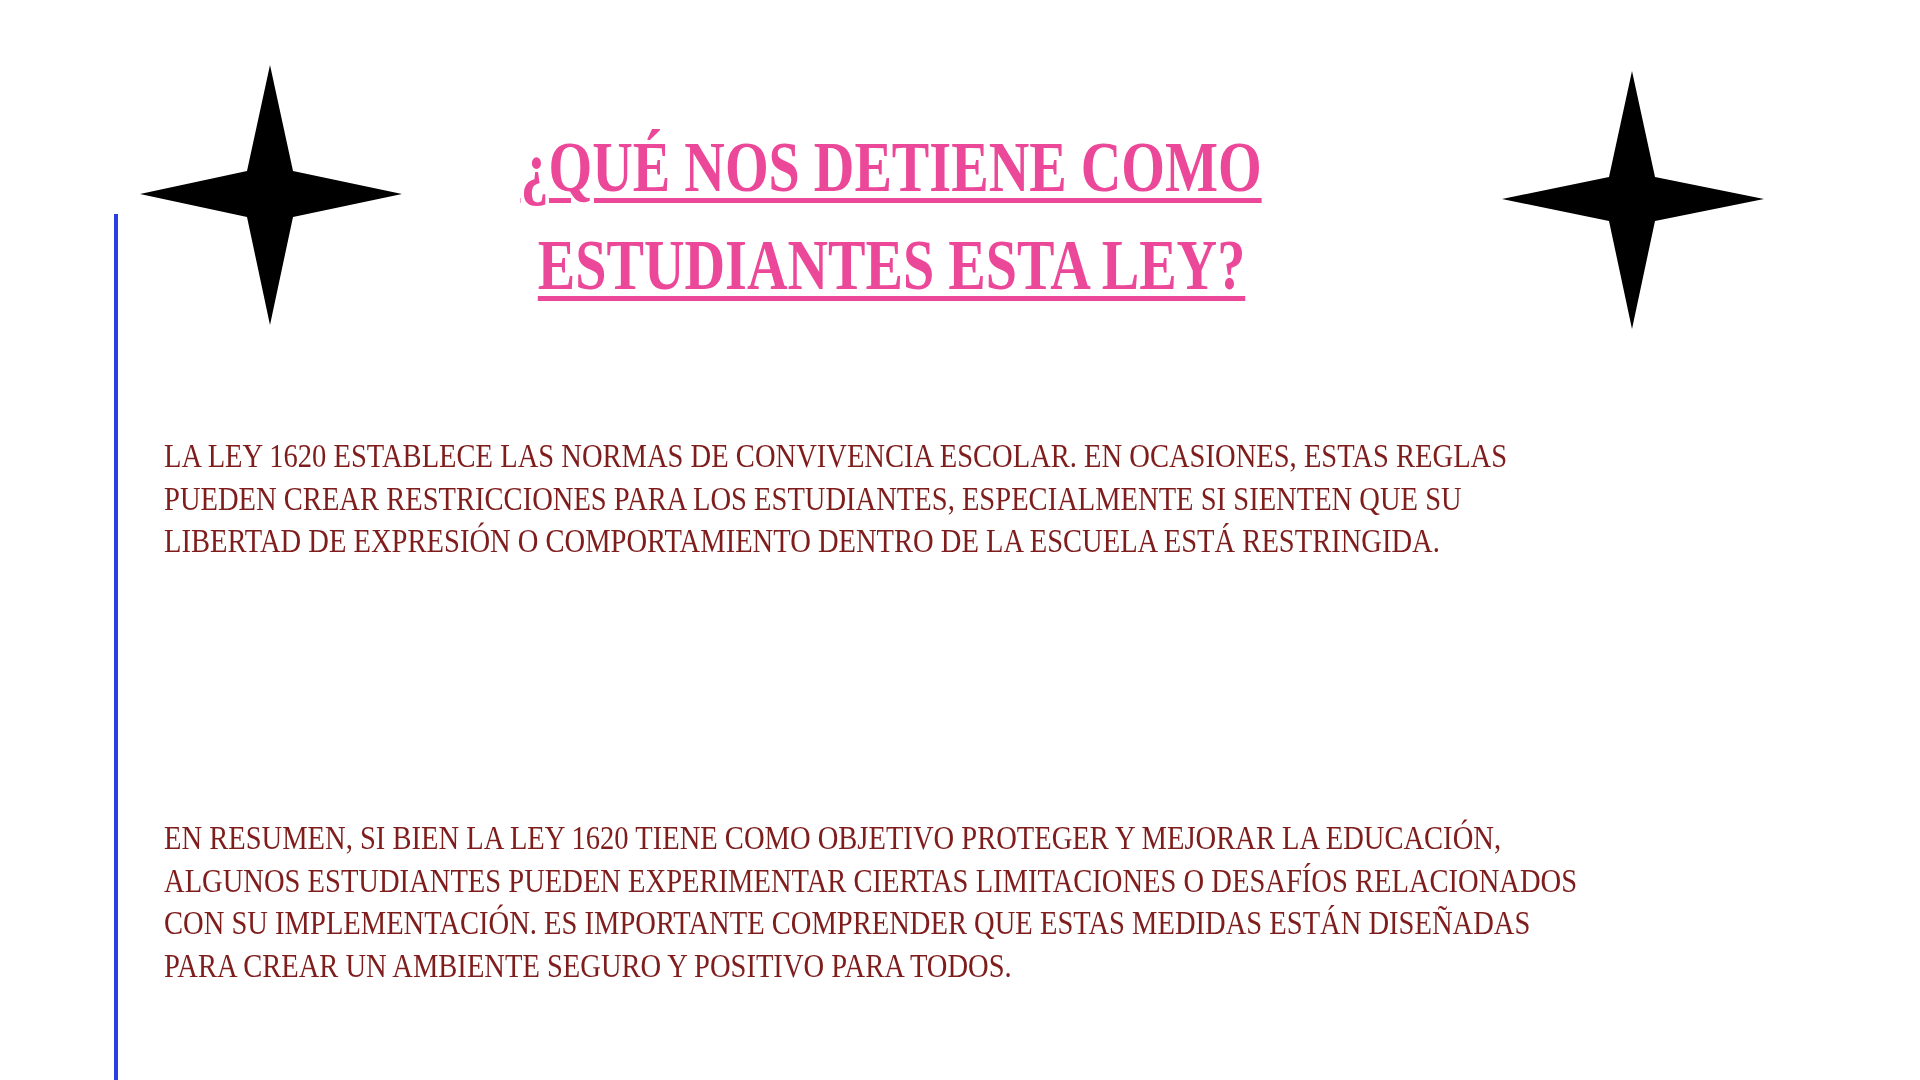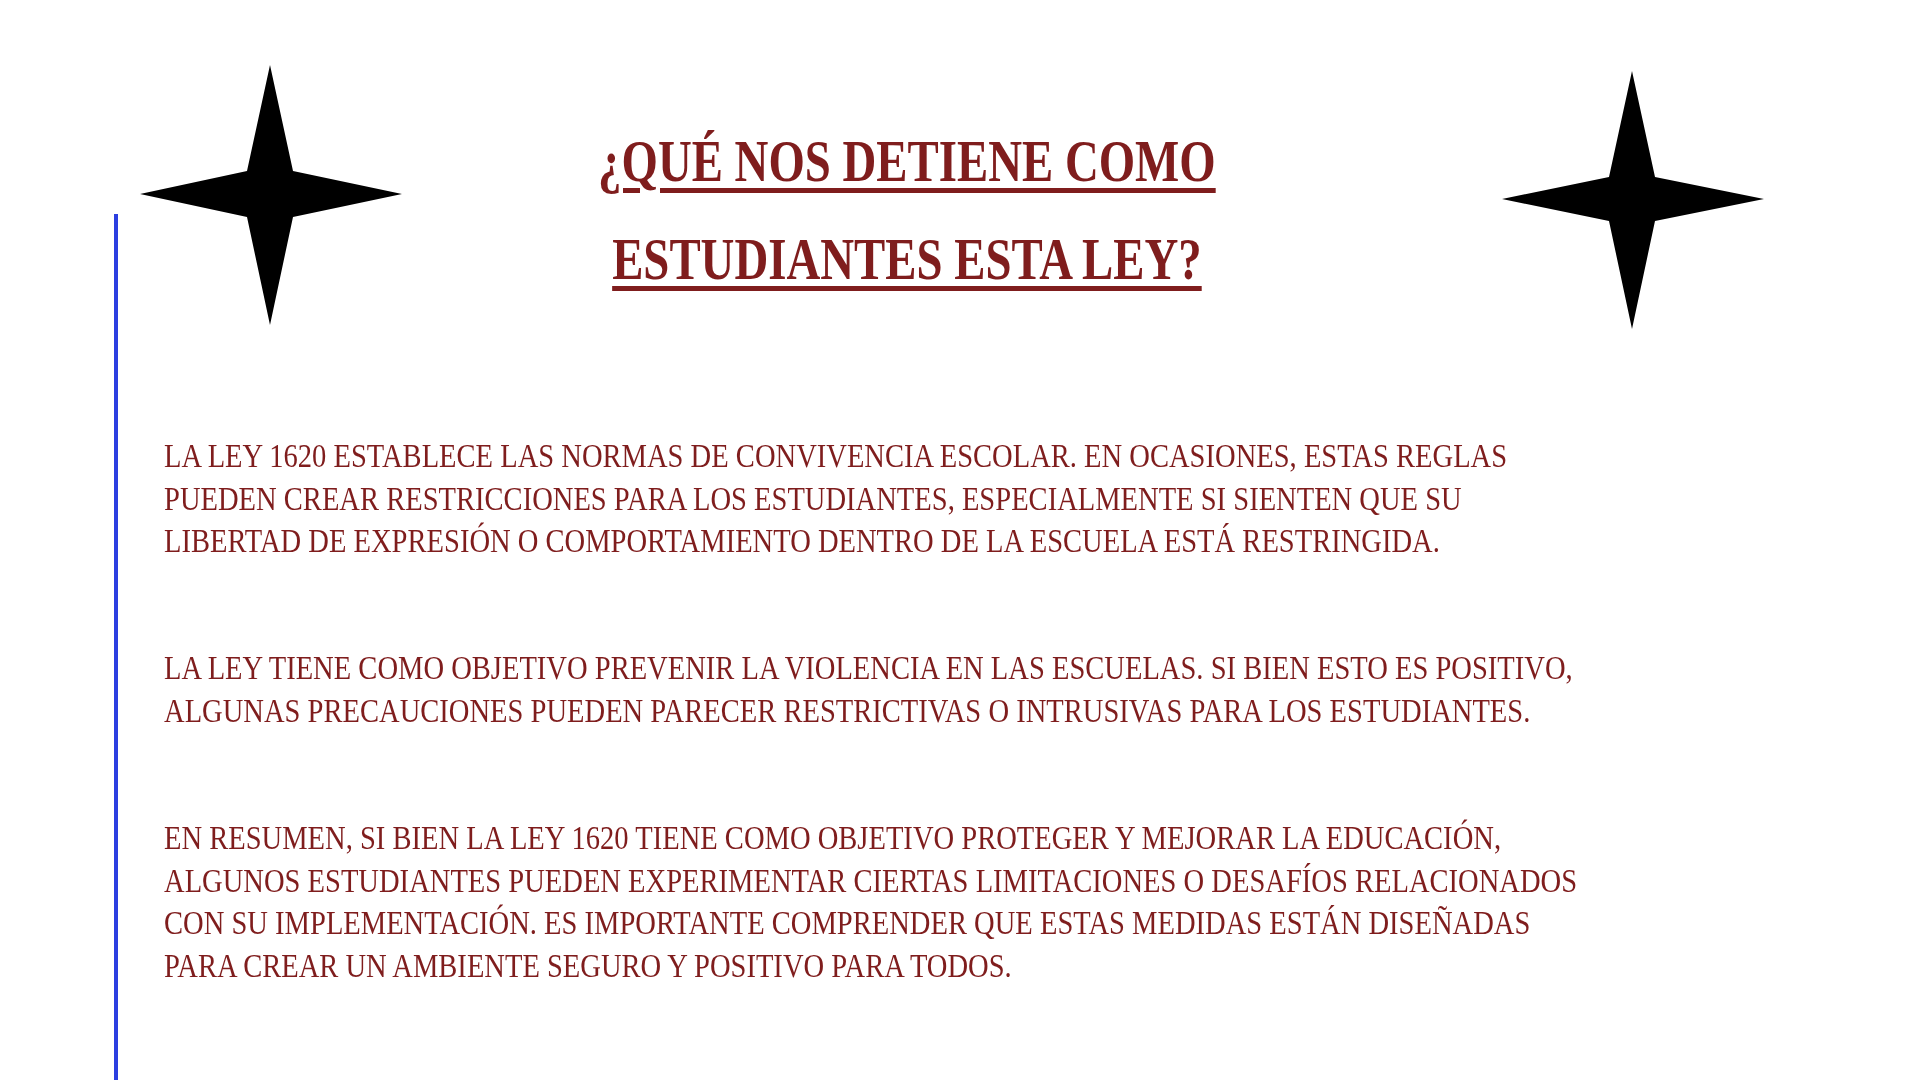--- a/index.html
+++ b/index.html
@@ -30,27 +30,27 @@
   }
   .star {
     position: absolute;
   }
   .star svg { display: block; }
   .star-left { left: 140px; top: 65px; }
   .star-right { left: 1502px; top: 71px; }
 
   .title {
     position: absolute;
-    left: 16px;
+    left: 0;
     width: 1782px;
     text-align: center;
-    color: #7f1d1d;
+    color: #ec4899;
     font-family: "Liberation Serif", serif;
     font-weight: bold;
-    font-size: 60px;
+    font-size: 72px;
     line-height: 1;
     white-space: nowrap;
   }
   .title .line {
     display: inline-block;
     transform: scaleX(0.78);
     transform-origin: center;
   }
   .title .line span {
     text-decoration: underline;
@@ -105,24 +105,20 @@
   <div class="title title-2">
     <span class="line"><span>ESTUDIANTES ESTA LEY?</span></span>
   </div>
 
   <div class="body-text para-1">
     <span class="bl">LA LEY 1620 ESTABLECE LAS NORMAS DE CONVIVENCIA ESCOLAR. EN OCASIONES, ESTAS REGLAS</span>
     <span class="bl">PUEDEN CREAR RESTRICCIONES PARA LOS ESTUDIANTES, ESPECIALMENTE SI SIENTEN QUE SU</span>
     <span class="bl">LIBERTAD DE EXPRESIÓN O COMPORTAMIENTO DENTRO DE LA ESCUELA ESTÁ RESTRINGIDA.</span>
   </div>
 
-  <div class="body-text para-2">
-    <span class="bl">LA LEY TIENE COMO OBJETIVO PREVENIR LA VIOLENCIA EN LAS ESCUELAS. SI BIEN ESTO ES POSITIVO,</span>
-    <span class="bl">ALGUNAS PRECAUCIONES PUEDEN PARECER RESTRICTIVAS O INTRUSIVAS PARA LOS ESTUDIANTES.</span>
-  </div>
 
   <div class="body-text para-3">
     <span class="bl">EN RESUMEN, SI BIEN LA LEY 1620 TIENE COMO OBJETIVO PROTEGER Y MEJORAR LA EDUCACIÓN,</span>
     <span class="bl">ALGUNOS ESTUDIANTES PUEDEN EXPERIMENTAR CIERTAS LIMITACIONES O DESAFÍOS RELACIONADOS</span>
     <span class="bl">CON SU IMPLEMENTACIÓN. ES IMPORTANTE COMPRENDER QUE ESTAS MEDIDAS ESTÁN DISEÑADAS</span>
     <span class="bl">PARA CREAR UN AMBIENTE SEGURO Y POSITIVO PARA TODOS.</span>
   </div>
 
 </div>
 

